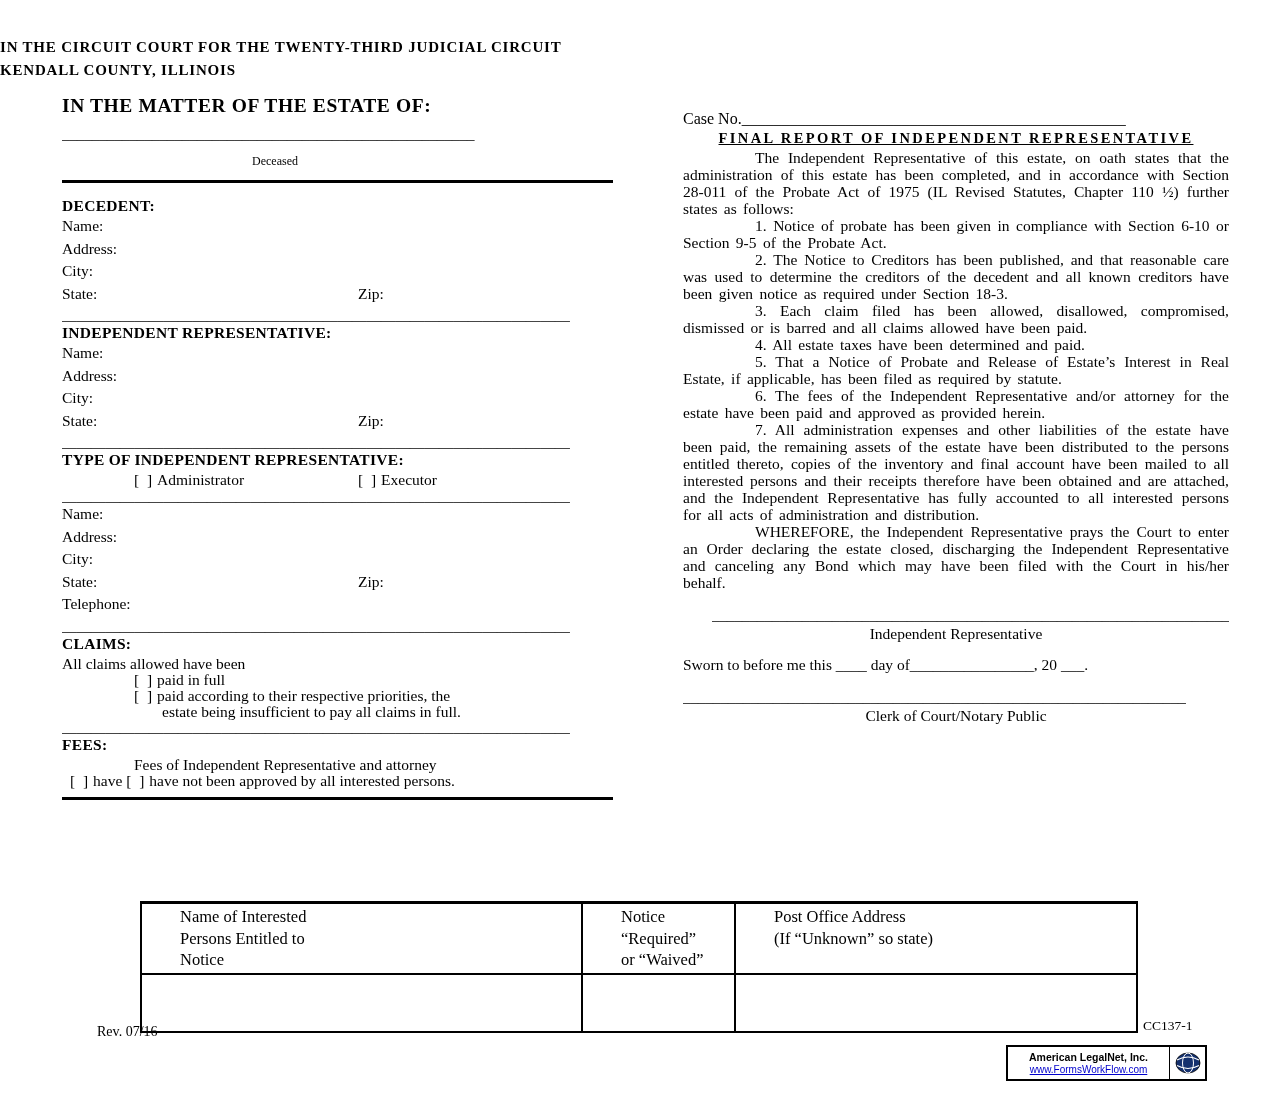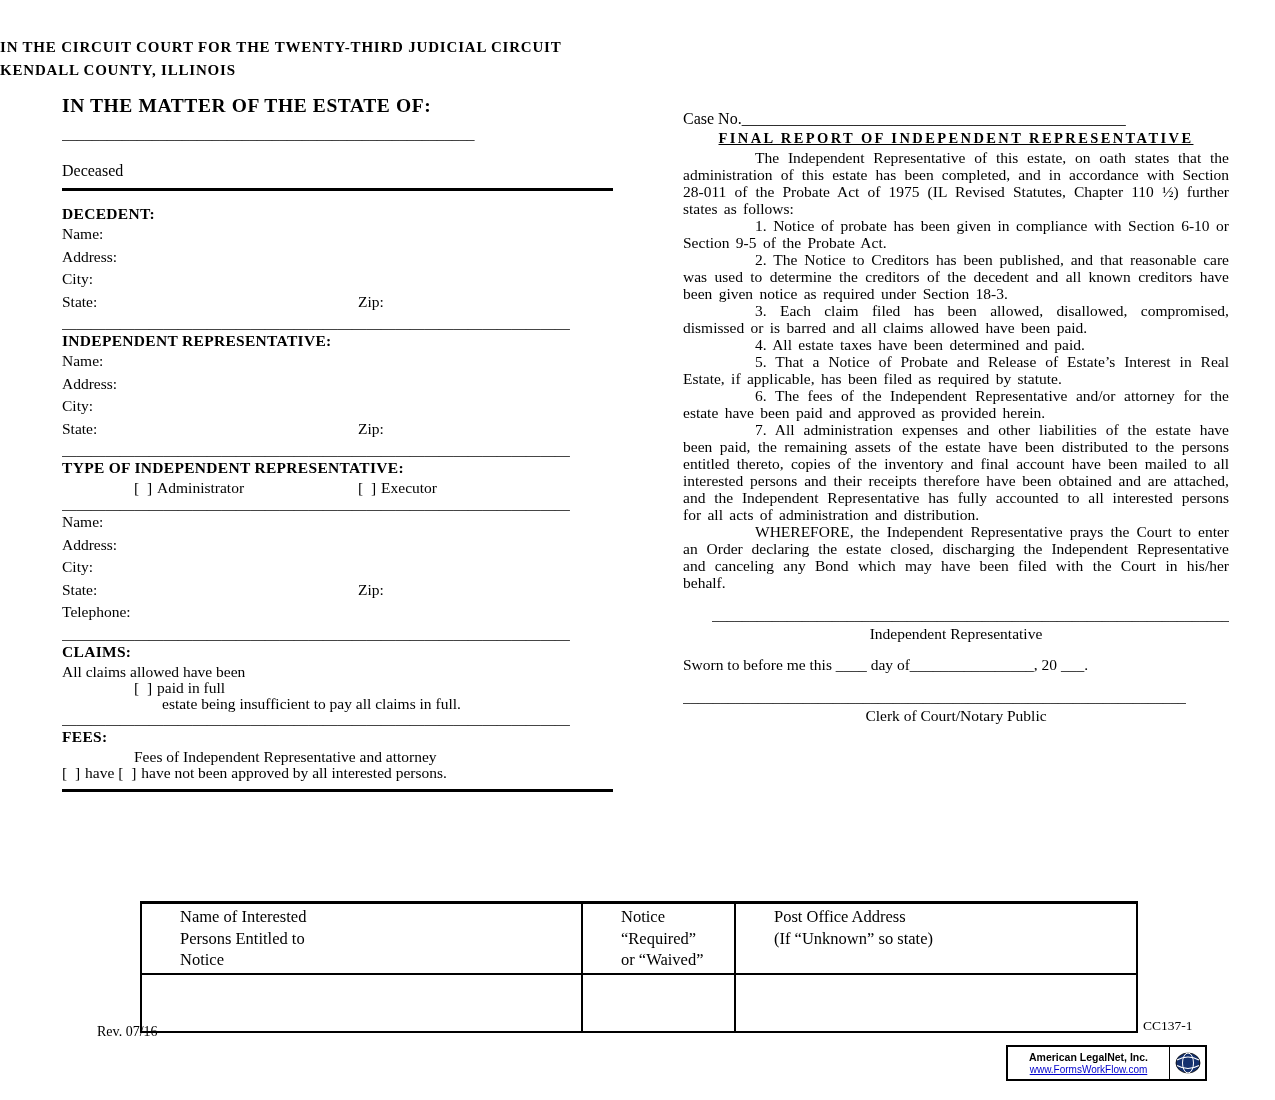--- a/index.html
+++ b/index.html
@@ -16,36 +16,36 @@
     position:absolute; top:36px; left:0; width:100%;
     text-align:left; font-weight:700; font-size:15px;
     line-height:23px; letter-spacing:.8px;
   }
 
   
   .left-col { position:absolute; left:62px; top:94px; width:551px; font-size:15.5px; }
   .matter-title { font-size:19.5px; font-weight:700; letter-spacing:.6px; line-height:24px; }
   .fill-line { white-space:nowrap; overflow:hidden; }
   .name-blank { margin-top:8px; width:426px; height:18px; font-size:15px; }
-  .deceased { width:426px; text-align:left; font-size:16px; height:20px; margin-top:18px; }
+  .deceased { width:426px; text-align:center; font-size:12px; height:20px; margin-top:10px; }
   .thick-rule { border-top:3px solid #000; margin-top:6px; }
   .rule-bottom { margin-top:8px; }
   .sec-heading { font-weight:700; letter-spacing:.3px; line-height:17px; margin-bottom:3px; }
   .first-heading { margin-top:14px; }
   .field-row { height:22.5px; }
   .state-label { display:inline-block; width:296px; }
   .separator { white-space:nowrap; overflow:hidden; width:508px; height:15px; font-size:14.5px; margin-bottom:2px; }
   .type-row { padding-left:72px; height:17px; }
   .opt-admin { display:inline-block; width:224px; }
   .box { white-space:pre; margin-right:5px; }
   .plain-row { height:16px; }
   .option-line { padding-left:72px; height:16px; }
   .cont-line { padding-left:100px; height:16px; }
   .fees-line1 { padding-left:72px; height:16px; }
-  .fees-line2 { height:17px; }
+  .fees-line2 { height:17px;margin-left:8px; }
 
   
   .right-col { position:absolute; left:683px; top:110px; width:546px; font-size:15.5px; line-height:17px; }
   .case-no { font-size:16px; white-space:nowrap; overflow:hidden; height:20px; }
   .report-title {
     font-weight:700; font-size:14.5px; letter-spacing:2.4px;
     white-space:nowrap; overflow:hidden; text-decoration:underline; height:19px;text-align:center;
   }
   .right-col p { margin:0; text-align:justify; text-indent:72px; word-spacing:2.5px; }
   .sig-line { white-space:nowrap; overflow:hidden; font-size:15px; }
@@ -144,20 +144,23 @@
     </div>
     <div class="field-row">
       <span>Telephone:</span>
     </div>
     <div class="fill-line separator">__________________________________________________________________________</div>
 
     <div class="sec-heading">CLAIMS:</div>
     <div class="plain-row">All claims allowed have been</div>
     <div class="option-line">
       <span class="box">[  ]</span><span>paid in full</span>
+    </div>
+    <div class="option-line">
+      <span class="box">[  ]</span><span>paid according to their respective priorities, the</span>
     </div>
     <div class="cont-line">estate being insufficient to pay all claims in full.</div>
     <div class="fill-line separator">__________________________________________________________________________</div>
 
     <div class="sec-heading">FEES:</div>
     <div class="fees-line1">Fees of Independent Representative and attorney</div>
     <div class="fees-line2">
       <span class="box">[  ]</span><span>have</span>
       <span class="box">[  ]</span><span>have not been approved by all interested persons.</span>
     </div>

